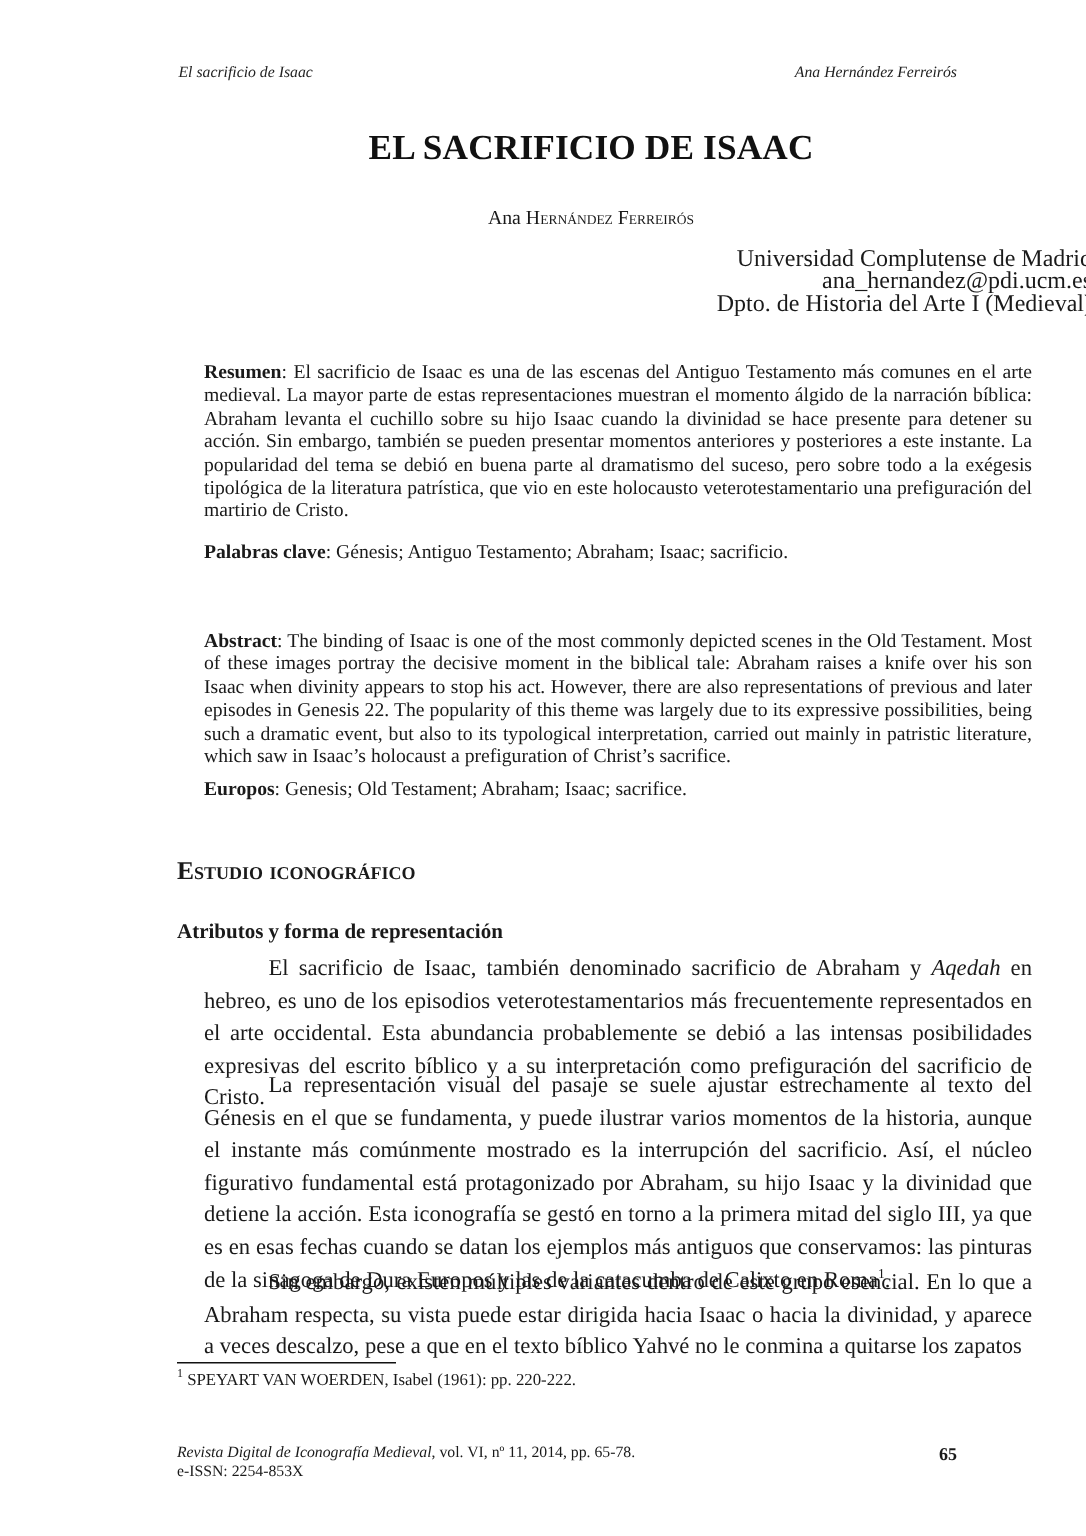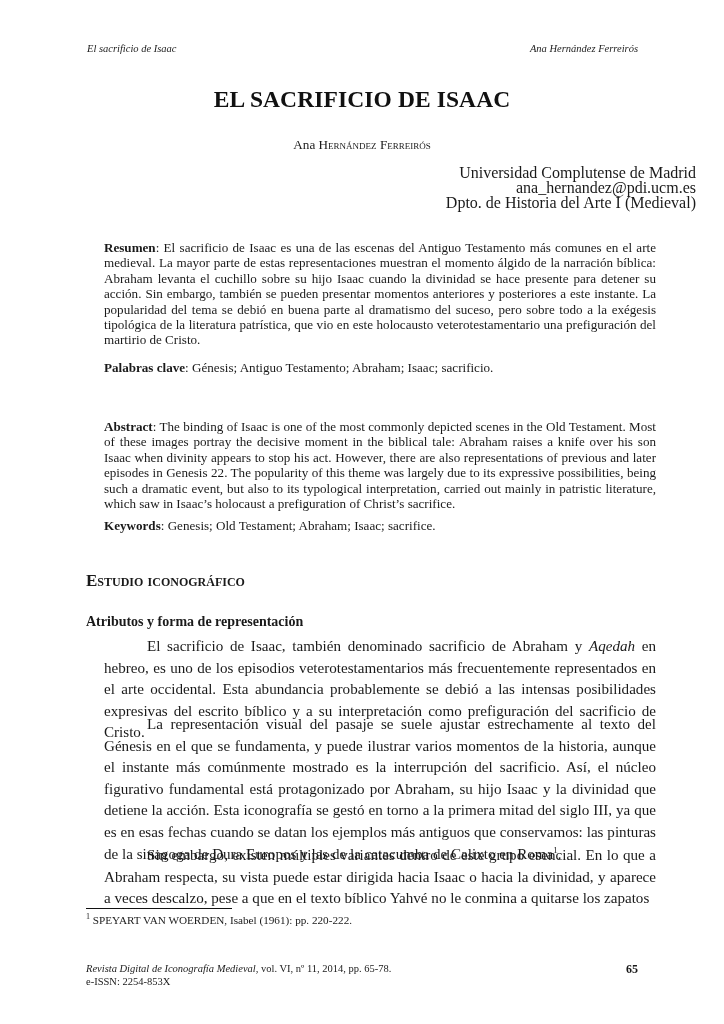--- a/index.html
+++ b/index.html
@@ -1,18 +1,18 @@
 <!DOCTYPE html>
 <html><head>
   <meta charset="utf-8">
   <style>
     html, body { margin: 0; padding: 0; background: #ffffff; }
     body { width: 724px; height: 1024px; position: relative; overflow: hidden;
            font-family: "Liberation Serif", "DejaVu Serif", serif; color: #1a1a1a; }
-    .abs { position: absolute; }
+    .abs { position: absolute; margin-left: 32px; }
     .running-head { top: 43px; font-size: 10.5px; font-style: italic; color: #222; }
     .rh-left { left: 87px; }
     .rh-right { right: 86px; }
     .title { top: 86px; left: 0; width: 724px; text-align: center; font-size: 23.5px; font-weight: bold; letter-spacing: 0.1px; color: #111; }
     .author { top: 137px; left: 0; width: 724px; text-align: center; font-size: 13.2px; }
     .author .sc { font-variant: small-caps; }
     .affil { top: 165px; left: 0; width: 696px; text-align: right; font-size: 16px; line-height: 15px; }
     .affil div { margin: 0; }
     .block { left: 104px; width: 552px; text-align: justify; }
     .abstract-text { font-size: 13.1px; line-height: 15.4px; }
@@ -52,21 +52,21 @@
   <div>ana_hernandez@pdi.ucm.es</div>
   <div>Dpto. de Historia del Arte I (Medieval)</div>
 </div>
 
 <p class="abs block abstract-text resumen"><b>Resumen</b><span>: El sacrificio de Isaac es una de las escenas del Antiguo Testamento más comunes en el arte medieval. La mayor parte de estas representaciones muestran el momento álgido de la narración bíblica: Abraham levanta el cuchillo sobre su hijo Isaac cuando la divinidad se hace presente para detener su acción. Sin embargo, también se pueden presentar momentos anteriores y posteriores a este instante. La popularidad del tema se debió en buena parte al dramatismo del suceso, pero sobre todo a la exégesis tipológica de la literatura patrística, que vio en este holocausto veterotestamentario una prefiguración del martirio de Cristo.</span></p>
 
 <p class="abs block abstract-text palabras"><b>Palabras clave</b><span>: Génesis; Antiguo Testamento; Abraham; Isaac; sacrificio.</span></p>
 
 <p class="abs block abstract-text abstract"><b>Abstract</b><span>: The binding of Isaac is one of the most commonly depicted scenes in the Old Testament. Most of these images portray the decisive moment in the biblical tale: Abraham raises a knife over his son Isaac when divinity appears to stop his act. However, there are also representations of previous and later episodes in Genesis 22. The popularity of this theme was largely due to its expressive possibilities, being such a dramatic event, but also to its typological interpretation, carried out mainly in patristic literature, which saw in Isaac’s holocaust a prefiguration of Christ’s sacrifice.</span></p>
 
-<p class="abs block abstract-text keywords"><b>Keywords</b><span>: Genesis; Old Testament; Abraham; Isaac; sacrifice.</span></p>
+<p class="abs block abstract-text keywords"><b>Europos</b><span>: Genesis; Old Testament; Abraham; Isaac; sacrifice.</span></p>
 
 <div class="abs section-head">Estudio iconográfico</div>
 <div class="abs sub-head">Atributos y forma de representación</div>
 
 <p class="abs block body-text indent para1"><span>El sacrificio de Isaac, también denominado sacrificio de Abraham y </span><i>Aqedah</i><span> en hebreo, es uno de los episodios veterotestamentarios más frecuentemente representados en el arte occidental. Esta abundancia probablemente se debió a las intensas posibilidades expresivas del escrito bíblico y a su interpretación como prefiguración del sacrificio de Cristo.</span></p>
 
 <p class="abs block body-text indent para2"><span>La representación visual del pasaje se suele ajustar estrechamente al texto del Génesis en el que se fundamenta, y puede ilustrar varios momentos de la historia, aunque el instante más comúnmente mostrado es la interrupción del sacrificio. Así, el núcleo figurativo fundamental está protagonizado por Abraham, su hijo Isaac y la divinidad que detiene la acción. Esta iconografía se gestó en torno a la primera mitad del siglo III, ya que es en esas fechas cuando se datan los ejemplos más antiguos que conservamos: las pinturas de la sinagoga de Dura Europos y las de la catacumba de Calixto en Roma</span><sup>1</sup><span>.</span></p>
 
 <p class="abs block body-text indent para3"><span>Sin embargo, existen múltiples variantes dentro de este grupo esencial. En lo que a Abraham respecta, su vista puede estar dirigida hacia Isaac o hacia la divinidad, y aparece a veces descalzo, pese a que en el texto bíblico Yahvé no le conmina a quitarse los zapatos</span></p>
 

